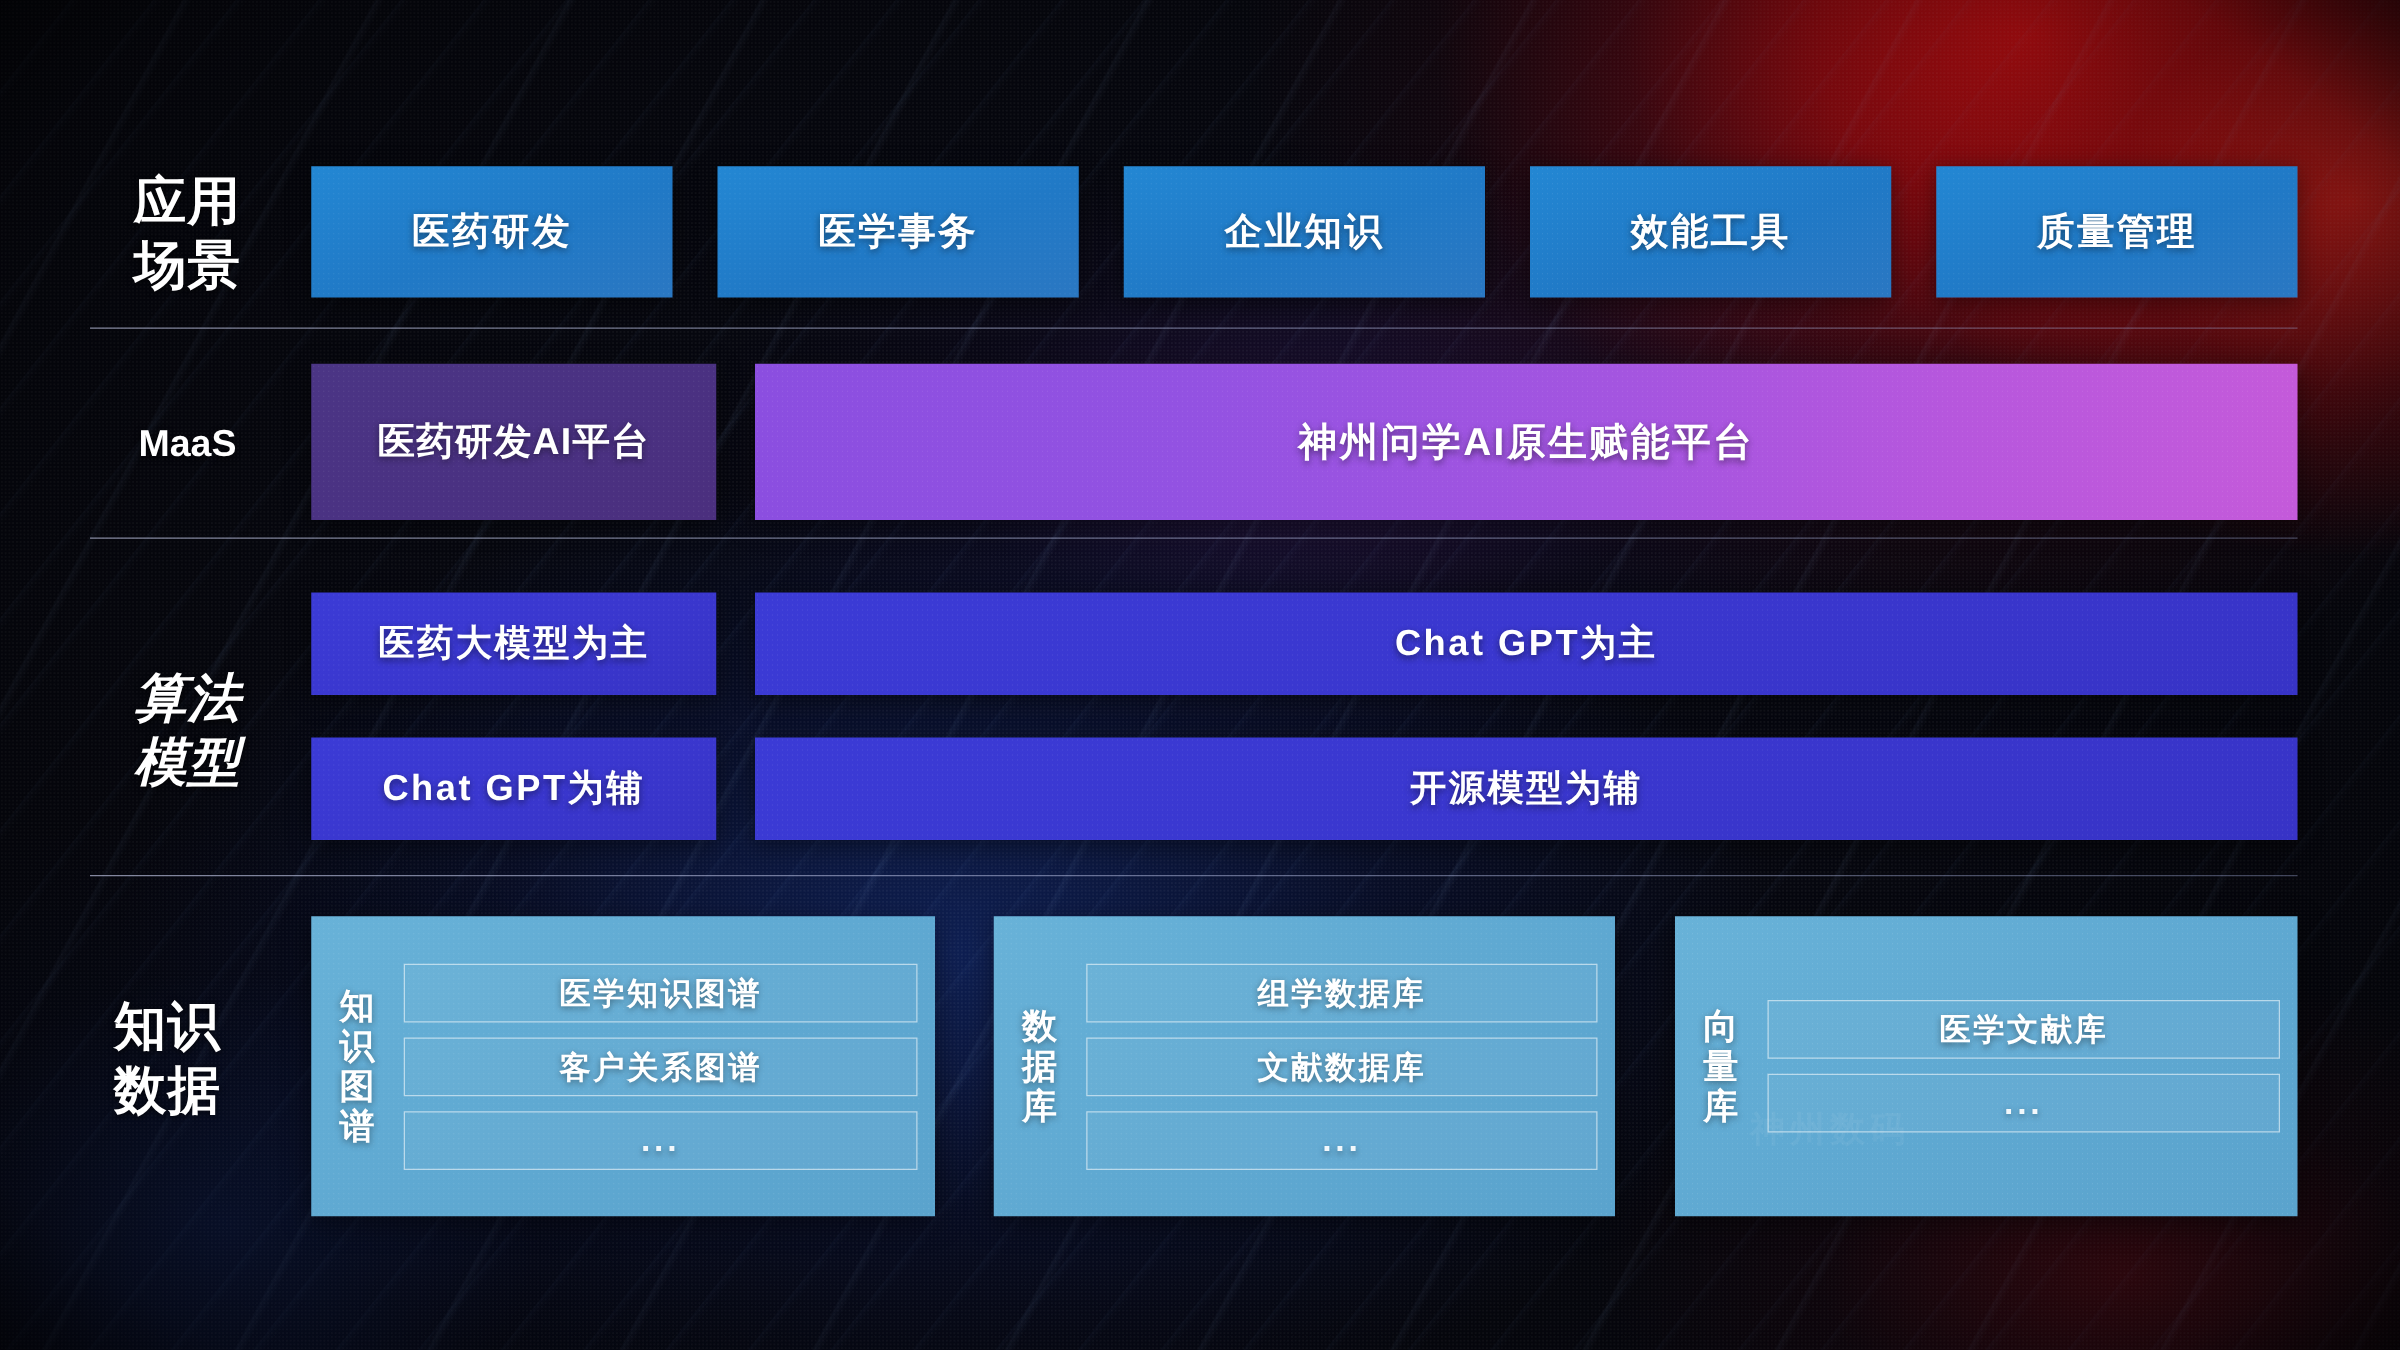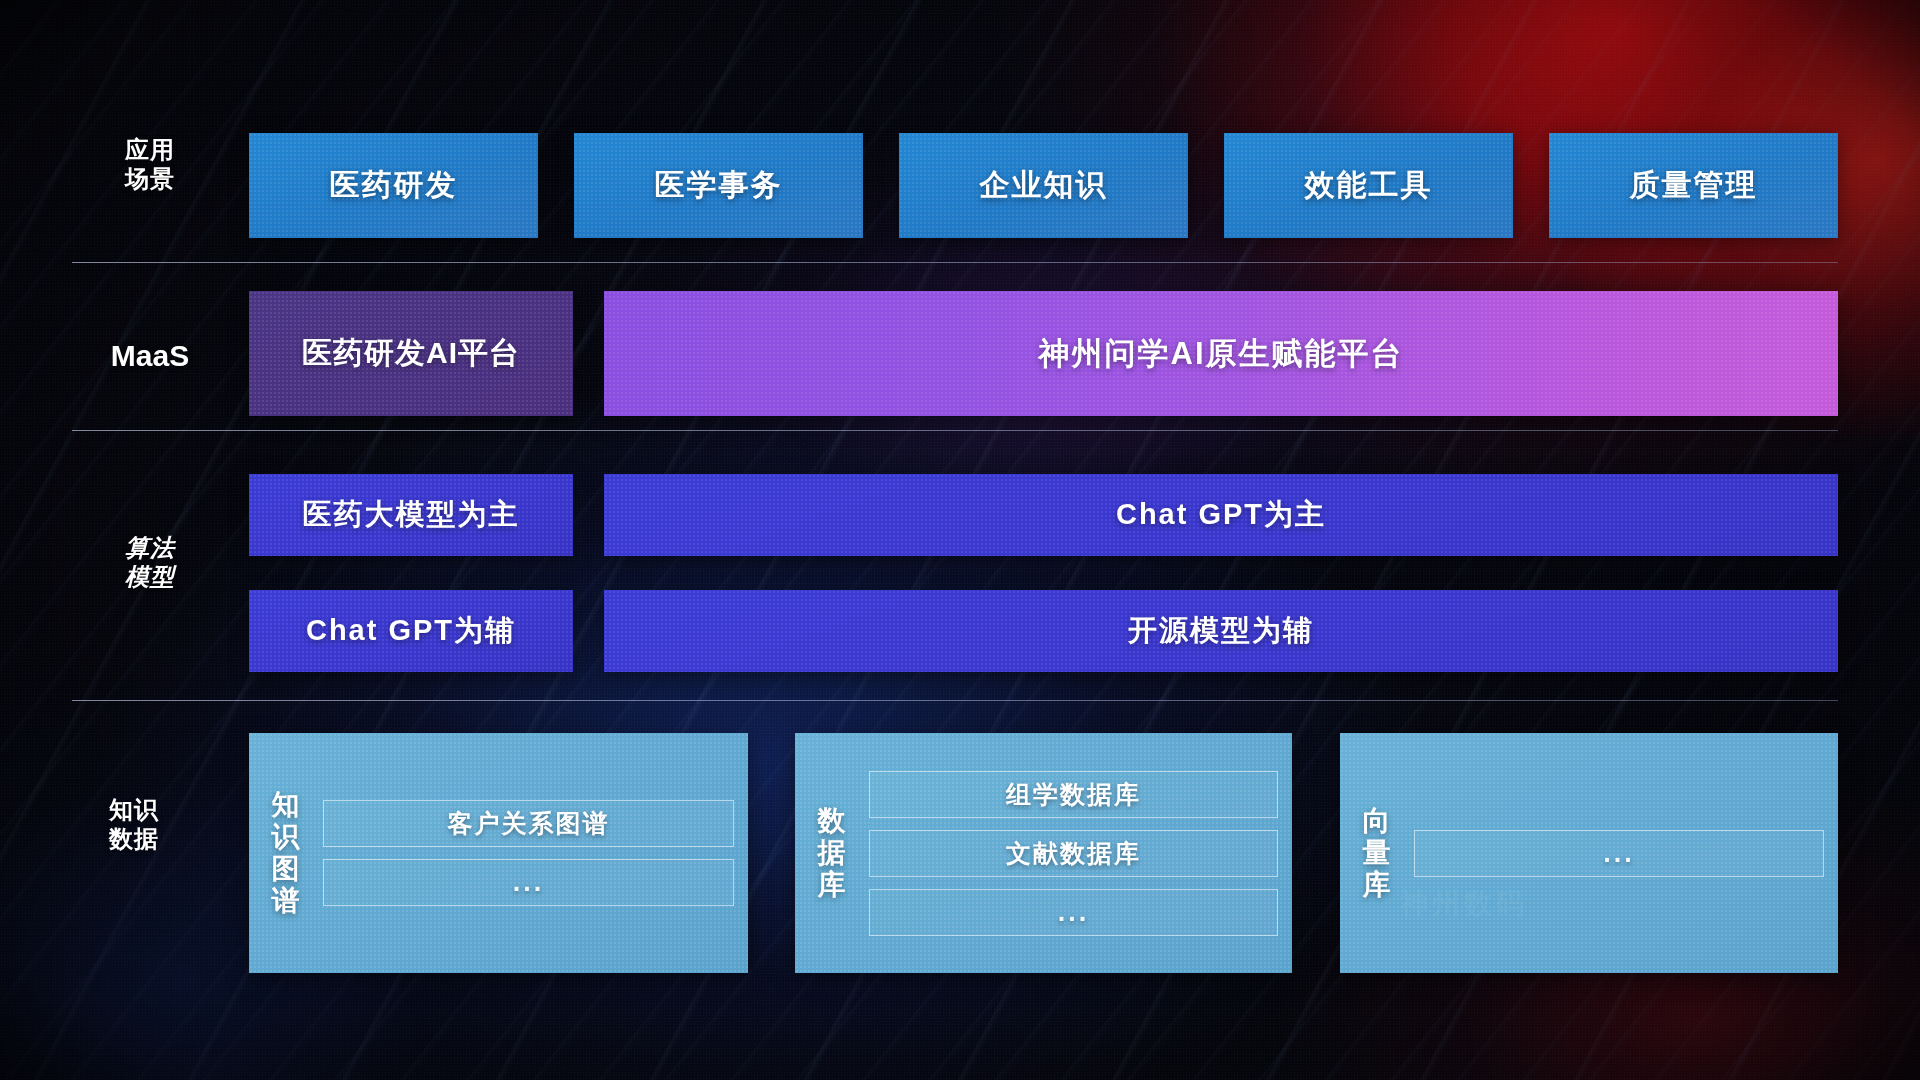--- a/index.html
+++ b/index.html
@@ -109,21 +109,21 @@
     width:1920px; height:1080px;
     z-index:5;
   }
 
   .rowlabel {
     position:absolute;
     width:150px;
     text-align:center;
     color:#ffffff;
     font-weight:bold;
-    font-size:24px;
+    font-size:42px;
     line-height:1.22;
     letter-spacing:1px;
     text-shadow:0 1px 5px rgba(0,0,0,.75);
   }
   .rowlabel.latin { font-size:30px; letter-spacing:0; }
 
   .divider {
     position:absolute;
     height:1px;
     background:linear-gradient(90deg,
@@ -337,20 +337,23 @@
       <div class="kpanel-label">
         <div>
           <span>知</span>
           <span>识</span>
           <span>图</span>
           <span>谱</span>
         </div>
       </div>
       <div class="kpanel-items">
         <div class="kitem">
+          <span>医学知识图谱</span>
+        </div>
+        <div class="kitem">
           <span>客户关系图谱</span>
         </div>
         <div class="kitem ellipsis">
           <span>...</span>
         </div>
       </div>
     </div>
 
     <div class="kpanel" style="left:795px; top:733px; width:497px; height:240px;">
       <div class="kpanel-label">
@@ -375,20 +378,23 @@
 
     <div class="kpanel" style="left:1340px; top:733px; width:498px; height:240px;">
       <div class="kpanel-label">
         <div>
           <span>向</span>
           <span>量</span>
           <span>库</span>
         </div>
       </div>
       <div class="kpanel-items">
+        <div class="kitem">
+          <span>医学文献库</span>
+        </div>
         <div class="kitem ellipsis">
           <span>...</span>
         </div>
       </div>
     </div>
 
   </div>
 
   <div class="watermark">神州数码</div>
 

